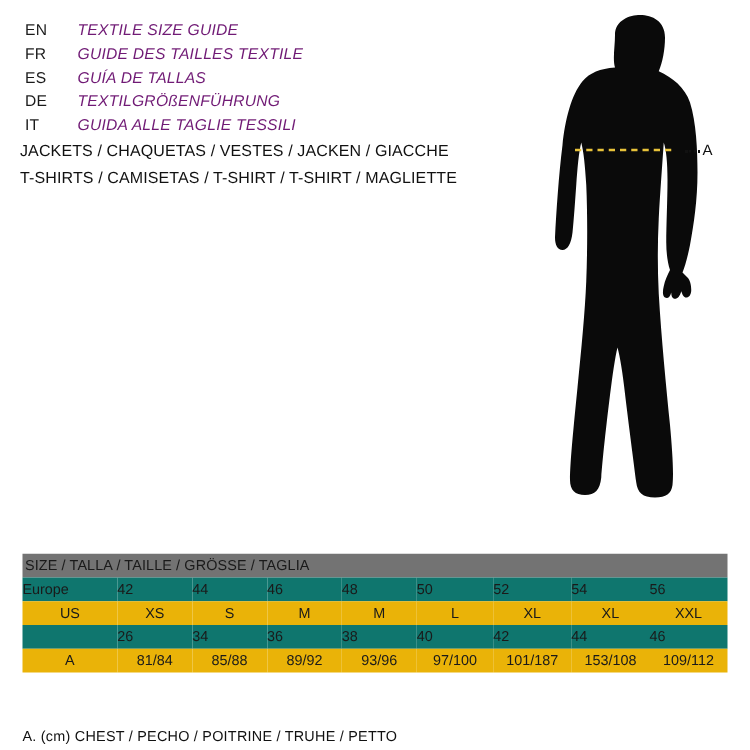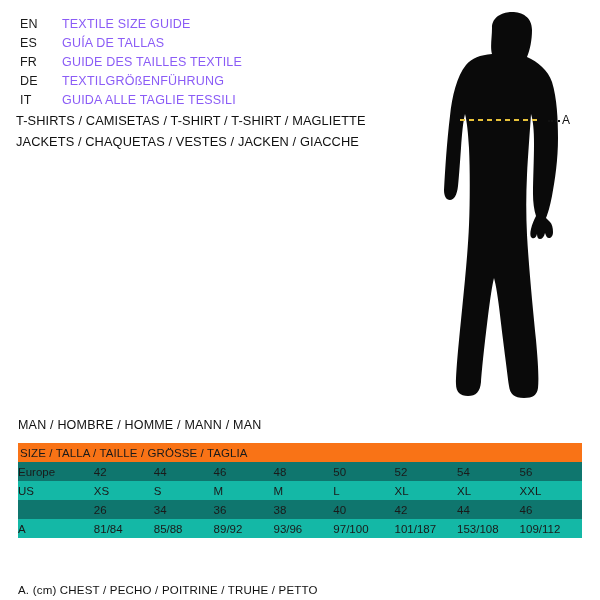--- a/index.html
+++ b/index.html
@@ -36,21 +36,22 @@
     font-size: 12.5px;
     letter-spacing: 0.2px;
   }
   .lang-code {
     width: 42px;
     flex: 0 0 42px;
     color: #1a1a1a;
   }
   .lang-text {
     flex: 1 1 auto;
-    color: #8b5cf6;
+    color: #701a75;
+    font-style: italic;
   }
 
   
   .cat-block {
     position: absolute;
     left: 16px;
     top: 110px;
     width: 360px;
   }
   .cat-line {
@@ -107,27 +108,27 @@
     font-size: 11.5px;
     color: #1a1a1a;
   }
   table.size-table td {
     padding: 0;
     height: 19px;
     vertical-align: middle;
     font-weight: normal;
   }
   tr.header-row td {
-    background: #f97316;
+    background: #737373;
     font-size: 11.5px;
     letter-spacing: 0.1px;
     padding-left: 2px;
   }
   tr.shade td { background: #0f766e; }
-  tr.plain td { background: #14b8a6; }
+  tr.plain td { background: #eab308; text-align: center; }
   td.label-col {
     width: 86px;
     padding-left: 2px;
   }
   td.val {
     width: 68px;
     text-align: left;
     padding-left: 2px;
     margin-left: 11px;
   }
@@ -145,40 +146,40 @@
 <body>
 
 <div class="page">
 
   <div class="lang-block">
     <div class="lang-row">
       <span class="lang-code">EN</span>
       <span class="lang-text">TEXTILE SIZE GUIDE</span>
     </div>
     <div class="lang-row">
+      <span class="lang-code">FR</span>
+      <span class="lang-text">GUIDE DES TAILLES TEXTILE</span>
+    </div>
+    <div class="lang-row">
       <span class="lang-code">ES</span>
       <span class="lang-text">GUÍA DE TALLAS</span>
     </div>
     <div class="lang-row">
-      <span class="lang-code">FR</span>
-      <span class="lang-text">GUIDE DES TAILLES TEXTILE</span>
-    </div>
-    <div class="lang-row">
       <span class="lang-code">DE</span>
       <span class="lang-text">TEXTILGRÖßENFÜHRUNG</span>
     </div>
     <div class="lang-row">
       <span class="lang-code">IT</span>
       <span class="lang-text">GUIDA ALLE TAGLIE TESSILI</span>
     </div>
   </div>
 
   <div class="cat-block">
+    <div class="cat-line">JACKETS / CHAQUETAS / VESTES / JACKEN / GIACCHE</div>
     <div class="cat-line">T-SHIRTS / CAMISETAS / T-SHIRT / T-SHIRT / MAGLIETTE</div>
-    <div class="cat-line">JACKETS / CHAQUETAS / VESTES / JACKEN / GIACCHE</div>
   </div>
 
   <div class="figure-wrap">
     <svg width="200" height="400" viewBox="0 0 200 400">
       <path fill="#0a0a0a" d="
         M 92,18
         C 92,6 104,2 112,2
         C 122,2 132,7 132,20
         C 132,30 130,40 127,47
         C 138,52 148,60 152,72
@@ -220,21 +221,20 @@
         C 45,160 47,130 50,106
         C 52,86 57,66 66,55
         C 72,48 80,45 92,44
         C 90,37 92,27 92,18 Z"></path>
       <line x1="60" y1="110" x2="140" y2="110" stroke="#e8c23a" stroke-width="2" stroke-dasharray="5,4"></line>
     </svg>
     <div class="marker-dots"></div>
     <div class="marker-label">A</div>
   </div>
 
-  <div class="table-title">MAN / HOMBRE / HOMME / MANN / MAN</div>
 
   <table class="size-table">
     <tbody>
       <tr class="header-row">
         <td colspan="9">SIZE / TALLA / TAILLE / GRÖSSE / TAGLIA</td>
       </tr>
       <tr class="shade">
         <td class="label-col">Europe</td>
         <td class="val">42</td>
         <td class="val">44</td>

